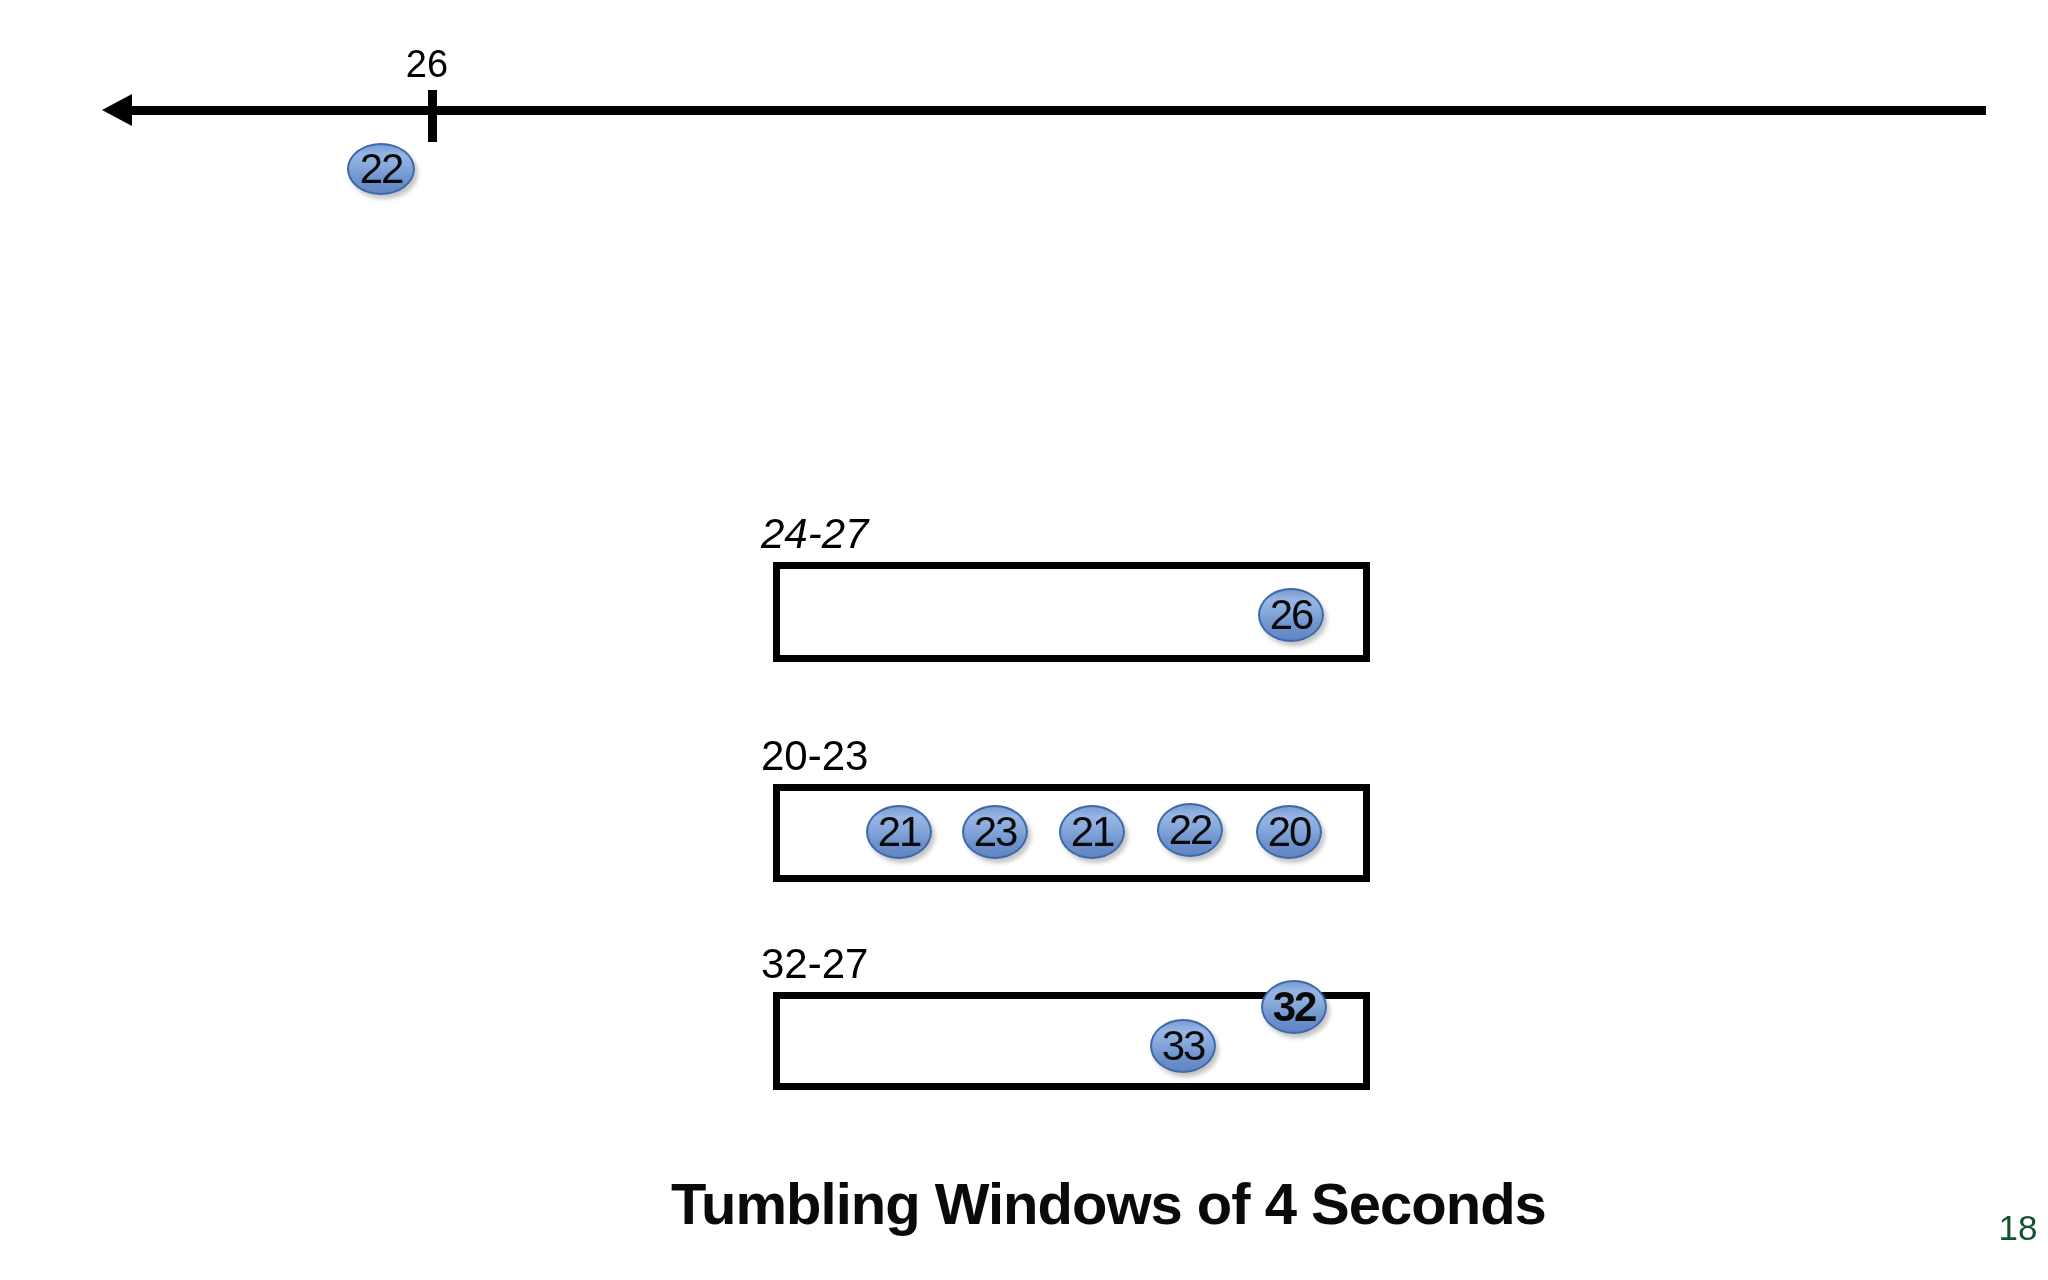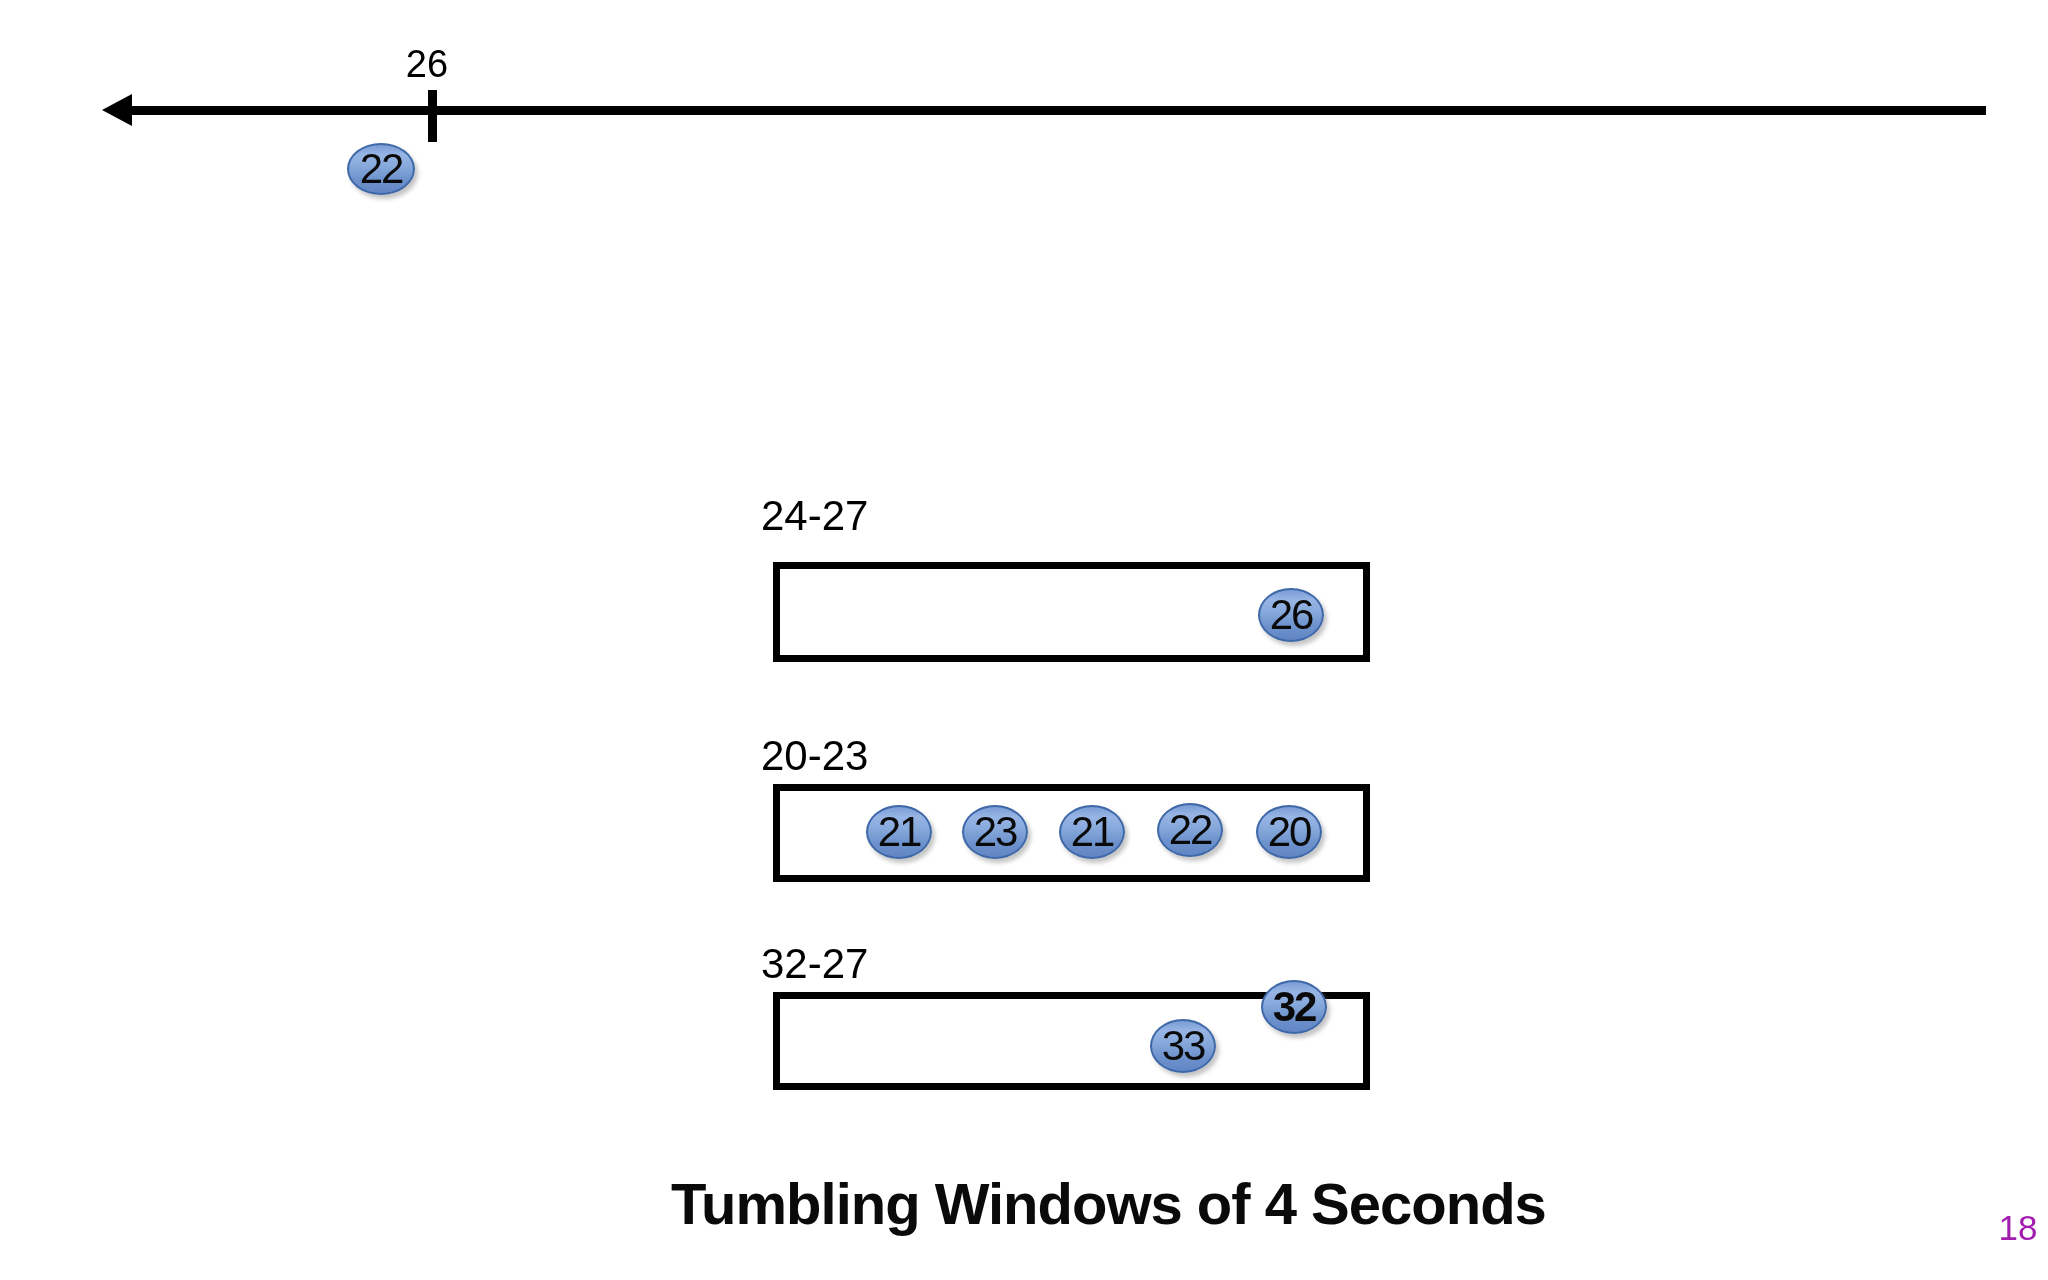--- a/index.html
+++ b/index.html
@@ -99,21 +99,21 @@
   .wbox-2 { top: 992px; height: 98px; }
 
   .window-label {
     position: absolute;
     left: 723px;
     font-size: 42px;
     line-height: 46px;
     color: #000000;
     white-space: nowrap;
   }
-  .wlabel-0 { top: 493px; }
+  .wlabel-0 { top: 511px; font-style: italic; }
   .wlabel-1 { top: 733px; }
   .wlabel-2 { top: 941px; }
 
   
   .slide-title {
     position: absolute;
     left: 633px;
     top: 1170px;
     width: 812px;
     text-align: right;
@@ -124,21 +124,21 @@
     white-space: nowrap;
   }
   .page-number {
     position: absolute;
     left: 1950px;
     top: 1208px;
     width: 60px;
     text-align: center;
     font-size: 35px;
     line-height: 40px;
-    color: #a21caf;
+    color: #14532d;
   }
 </style>
 </head>
 <body>
 
 <div id="slide">
 
   <div>
     <div class="tl-arrowhead"></div>
     <div class="tl-line"></div>

